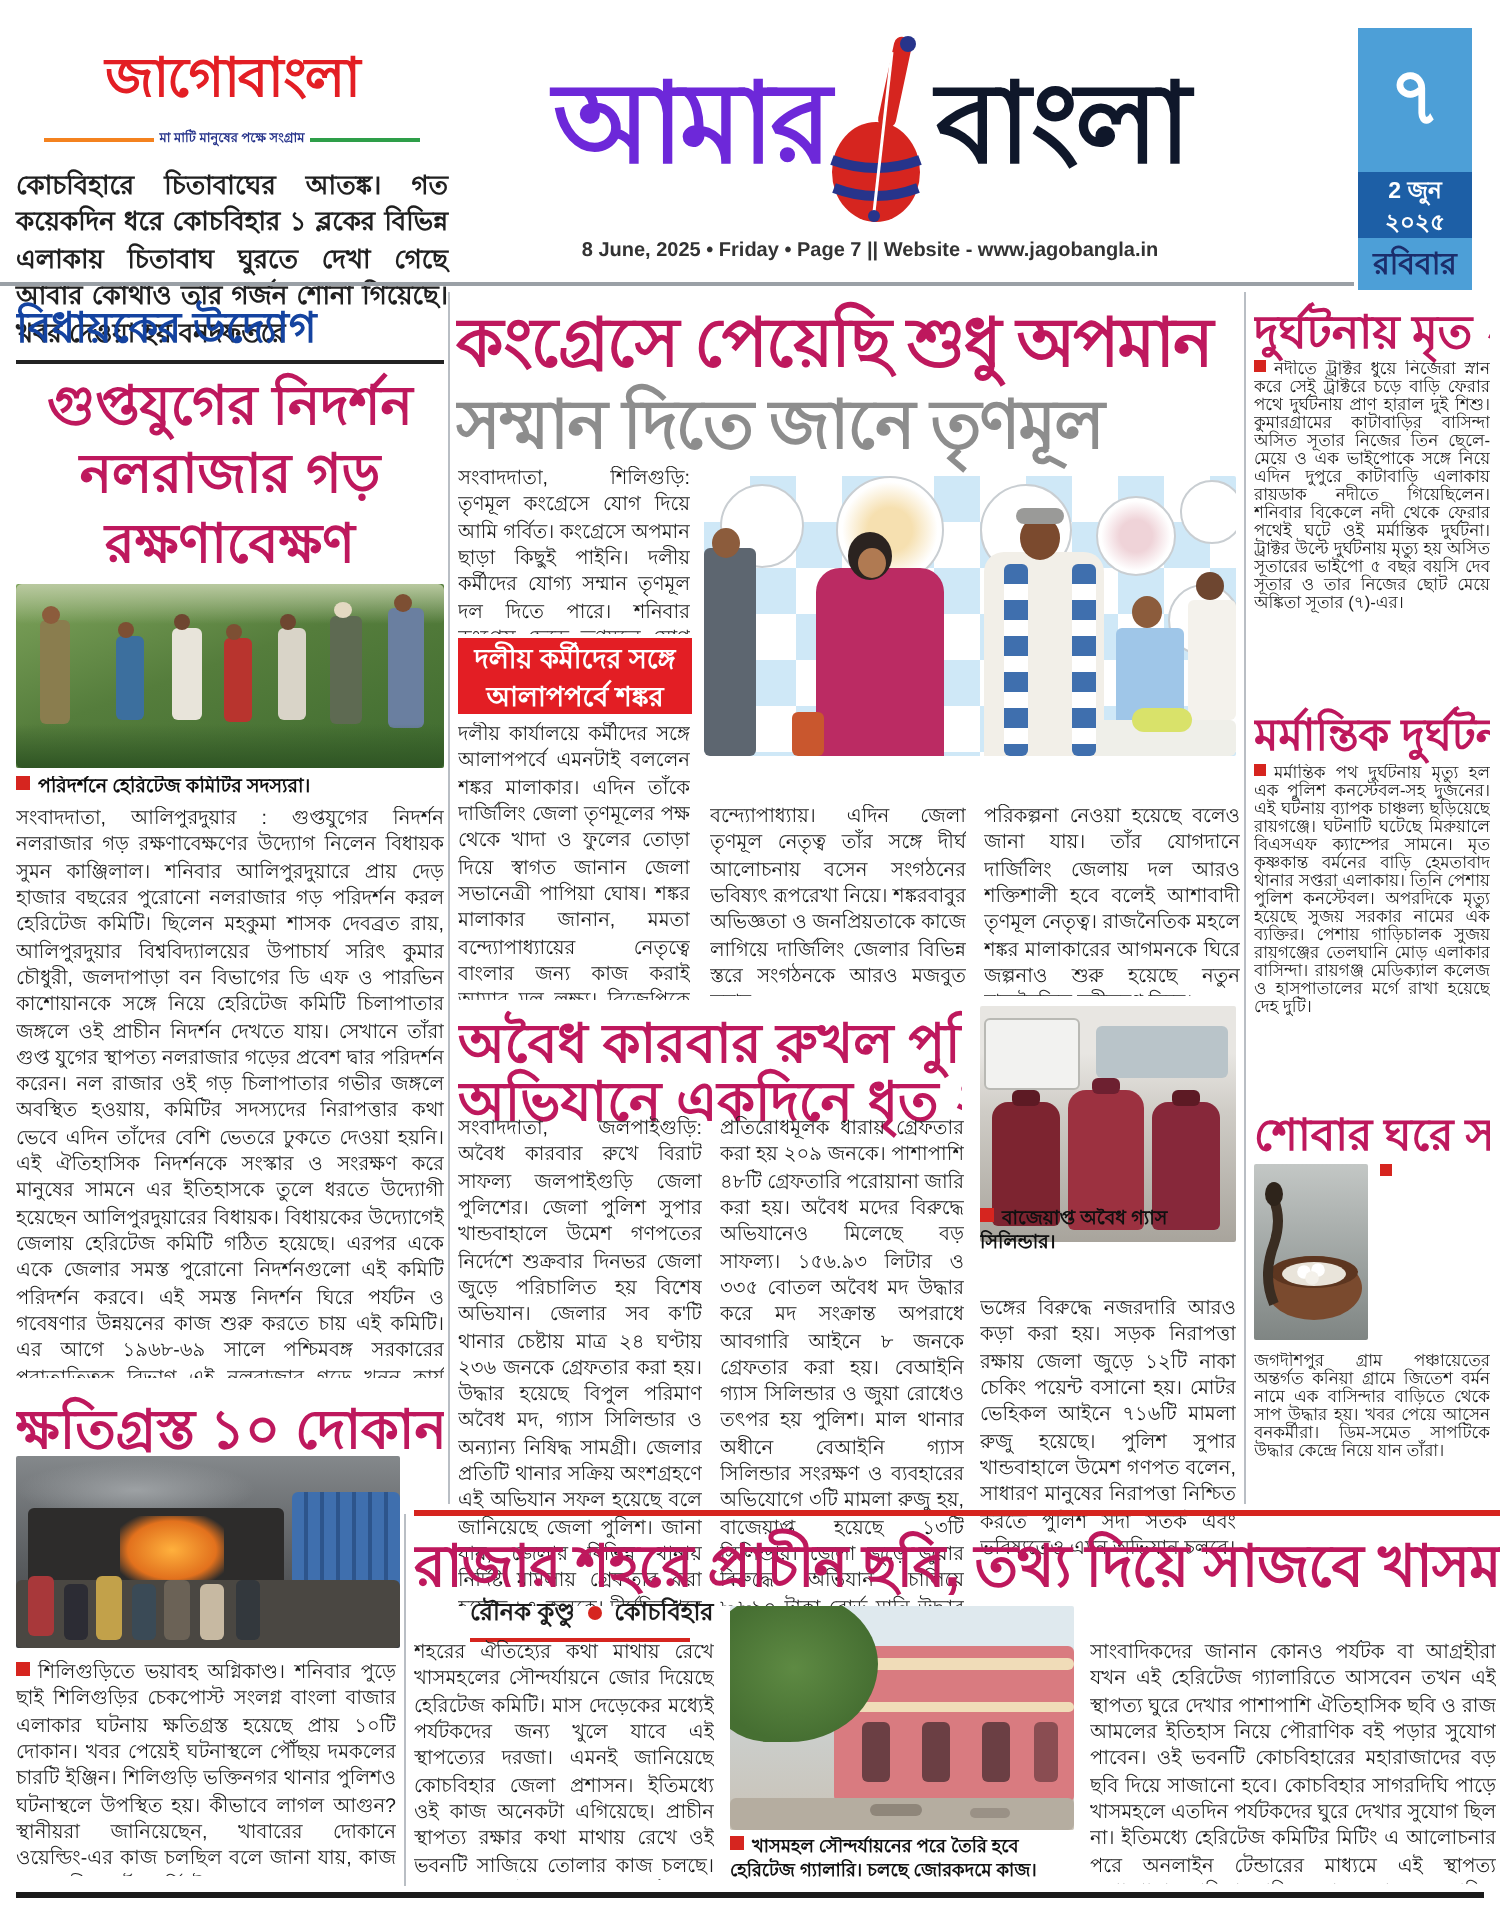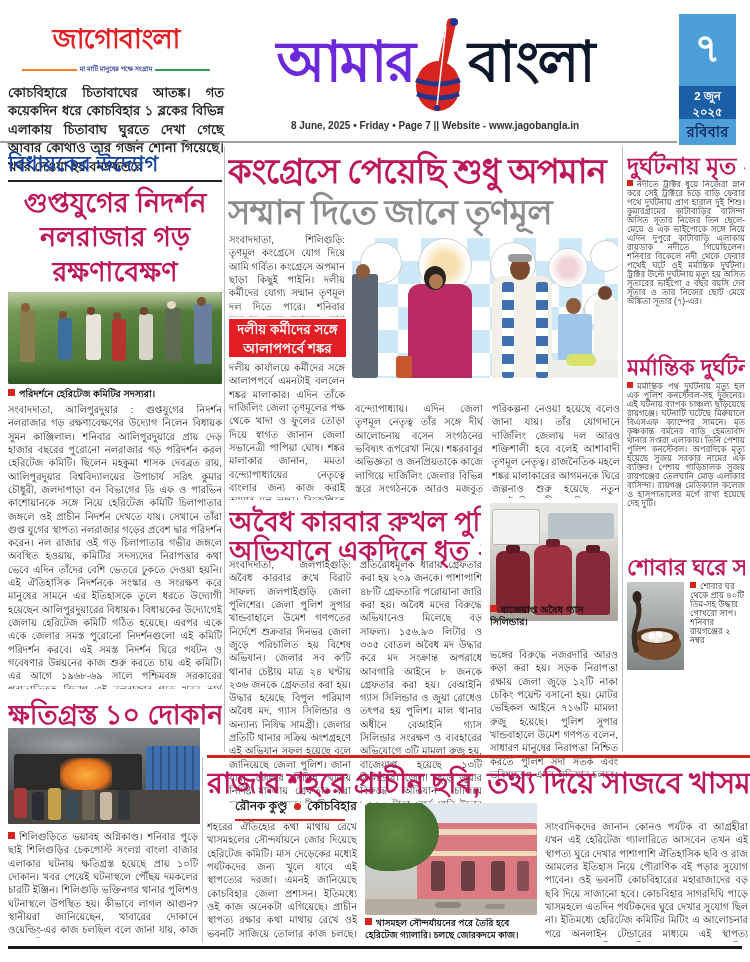--- a/index.html
+++ b/index.html
@@ -186,22 +186,23 @@
       <ellipse cx="30" cy="54" rx="22" ry="8" fill="#5d3620"></ellipse>
       <ellipse cx="30" cy="55" rx="16" ry="6" fill="#e9e4da"></ellipse>
       <circle cx="25" cy="54" r="3.4" fill="#fff"></circle>
         <circle cx="32" cy="53" r="3.4" fill="#fff"></circle>
         <circle cx="29" cy="57" r="3.4" fill="#f4f1ea"></circle>
       <path d="M10 70 Q4 56 10 40 Q14 28 10 18" stroke="#3a2d22" stroke-width="5" fill="none"></path>
       <ellipse cx="10" cy="15" rx="4.5" ry="6" fill="#2e241b"></ellipse>
     </svg>
   </div>
   <div class="abs body-sm" style="left:690px;top:582px;width:55px;height:90px;text-align:left;">
-    <span class="sq" style="width:6px;height:6px;"></span><span>শোবার ঘর থেকে প্রায় ৪০টি ডিম-সহ উদ্ধার গোখরো সাপ। শনিবার রায়গঞ্জের ২ নম্বর</span>
-  </div>
+    <span class="sq" style="width:6px;height:6px;"></span>
+  </div>
+  <div class="abs body-sm" style="left:627px;top:676px;width:118px;height:76px;">জগদীশপুর গ্রাম পঞ্চায়েতের অন্তর্গত কনিয়া গ্রামে জিতেশ বর্মন নামে এক বাসিন্দার বাড়িতে থেকে সাপ উদ্ধার হয়। খবর পেয়ে আসেন বনকর্মীরা। ডিম-সমেত সাপটিকে উদ্ধার কেন্দ্রে নিয়ে যান তাঁরা।</div>
 
   <div class="abs" style="left:207px;top:755px;width:543px;height:2.5px;background:#d6251f;"></div>
   <div class="abs hl head-c" style="left:207px;top:760px;width:543px;font-size:29px;letter-spacing:-0.5px;">রাজার শহরে প্রাচীন  ছবি, তথ্য দিয়ে সাজবে খাসমহল</div>
   <div class="abs" style="left:235px;top:797px;width:110px;text-align:center;border-bottom:2px solid #d6251f;padding-bottom:2px;font-size:12px;font-weight:800;white-space:nowrap;">
     <span>রৌনক কুণ্ডু</span>
     <span style="display:inline-block;width:7px;height:7px;border-radius:50%;background:#d6251f;margin:0 3px;"></span>
     <span>কোচবিহার</span>
   </div>
   <div class="abs body-text" style="left:207px;top:820px;width:150px;height:120px;">শহরের ঐতিহ্যের কথা মাথায় রেখে খাসমহলের সৌন্দর্যায়নে জোর দিয়েছে হেরিটেজ কমিটি। মাস দেড়েকের মধ্যেই পর্যটকদের জন্য খুলে যাবে এই স্থাপত্যের দরজা। এমনই জানিয়েছে কোচবিহার জেলা প্রশাসন। ইতিমধ্যে ওই কাজ অনেকটা এগিয়েছে। প্রাচীন স্থাপত্য রক্ষার কথা মাথায় রেখে ওই ভবনটি সাজিয়ে তোলার কাজ চলছে। কাজ সম্পূর্ণ হলেই তা পর্যটক ও বাসিন্দাদের জন্য খুলে দেওয়া হবে। আপাতত জোরকদমে চলছে সৌন্দর্যায়নের কাজ। কোচবিহারের জেলাশাসক অরবিন্দকুমার মিনা</div>
 

